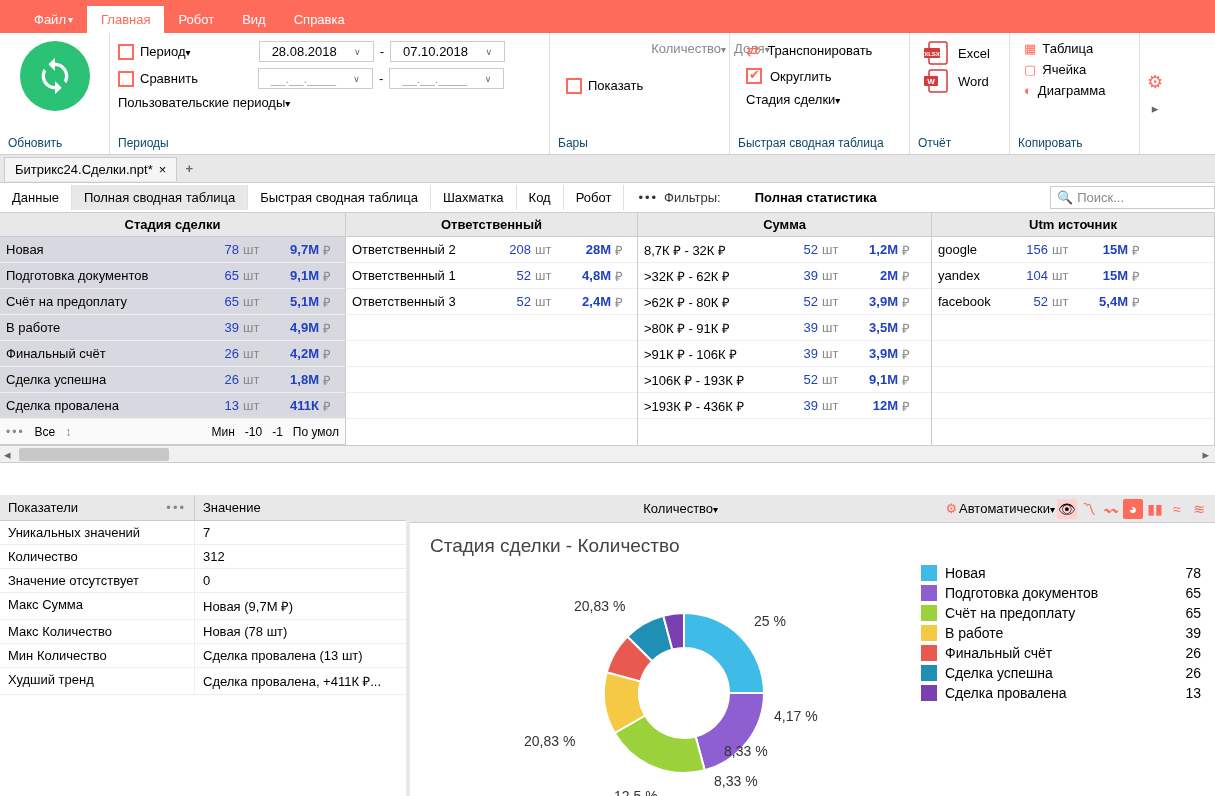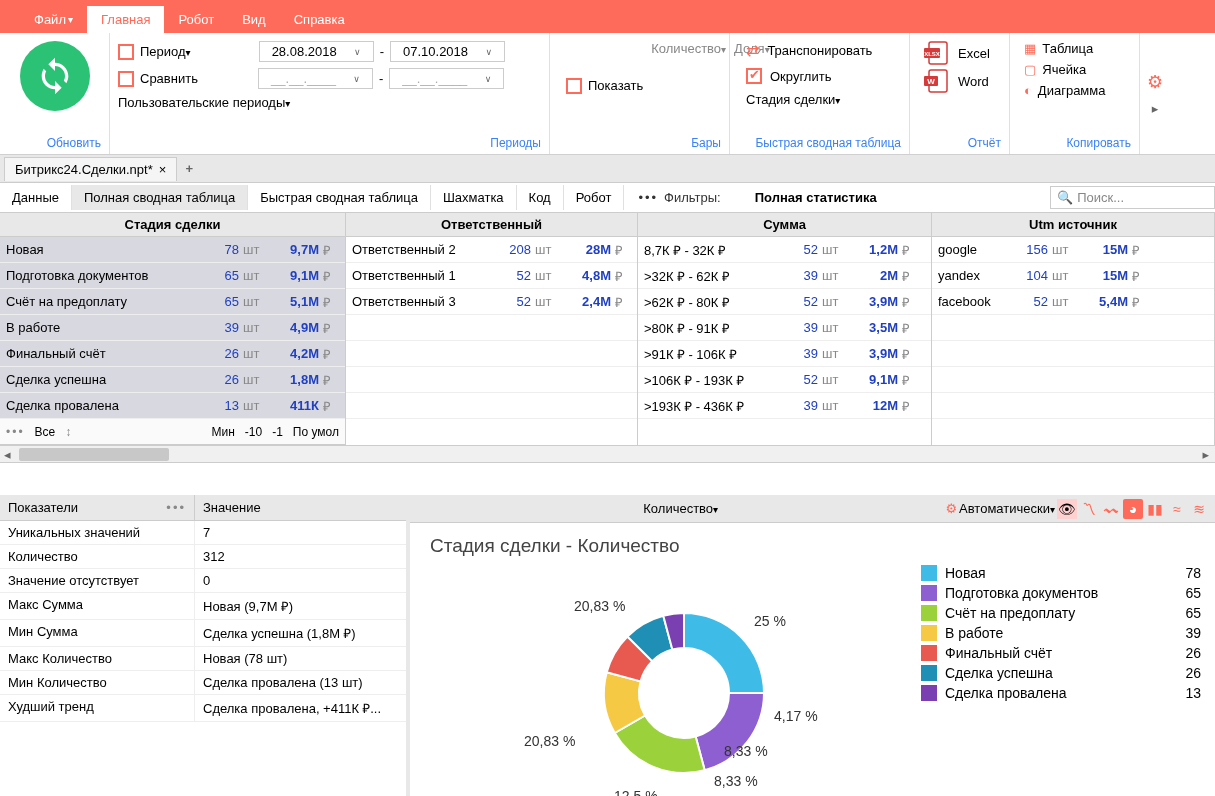--- a/index.html
+++ b/index.html
@@ -7,21 +7,21 @@
 
 .titlebar { height: 6px; background: #ff6b5a; }
 .menubar { display: flex; background: #ff6b5a; color: #fff; height: 27px; align-items: stretch; padding-left: 20px; }
 .menubar .mi { padding: 4px 14px; cursor: pointer; display: flex; align-items: center; }
 .menubar .mi.active { background: #fff; color: #ff6b5a; }
 .menubar .dd { font-size: 10px; margin-left: 2px; }
 
 .ribbon { display: flex; border-bottom: 1px solid #d0d0d0; height: 122px; background: #fff; }
 .rgroup { border-right: 1px solid #e0e0e0; display: flex; flex-direction: column; padding: 4px 8px; }
 .rgroup-body { flex: 1; display: flex; }
-.rgroup-label { text-align: right; font-size: 12px; color: #3b82f6; padding-top: 2px; }
+.rgroup-label { text-align: left; font-size: 12px; color: #0c4a6e; padding-top: 2px; }
 .refresh-btn { width: 70px; height: 70px; background: #2bc275; border-radius: 50%; margin: 4px auto; display: flex; align-items: center; justify-content: center; cursor: pointer; }
 .refresh-btn svg { width: 40px; height: 40px; }
 
 .period-col { display: flex; flex-direction: column; gap: 6px; padding-top: 4px; }
 .period-row { display: flex; align-items: center; gap: 6px; }
 .chk { width: 16px; height: 16px; border: 2px solid #ff6b5a; display: inline-block; position: relative; cursor: pointer; }
 .chk.checked::after { content: '✔'; position: absolute; top: -3px; left: 1px; color: #ff6b5a; font-size: 13px; }
 .date-sel { border: 1px solid #ccc; padding: 2px 12px; width: 115px; display: flex; justify-content: space-between; align-items: center; background: #fff; cursor: pointer; }
 .date-sel .arr { font-size: 9px; color: #666; }
 .link { color: #000; cursor: pointer; }
@@ -480,24 +480,20 @@
           <div class="k">Количество</div>
           <div class="v">312</div>
         </div>
         <div class="lp-row">
           <div class="k">Значение отсутствует</div>
           <div class="v">0</div>
         </div>
         <div class="lp-row">
           <div class="k">Макс Сумма</div>
           <div class="v">Новая (9,7М  ₽)</div>
-        </div>
-        <div class="lp-row">
-          <div class="k">Мин Сумма</div>
-          <div class="v">Сделка успешна (1,8М  ₽)</div>
         </div>
         <div class="lp-row">
           <div class="k">Макс Количество</div>
           <div class="v">Новая (78  шт)</div>
         </div>
         <div class="lp-row">
           <div class="k">Мин Количество</div>
           <div class="v">Сделка провалена (13  шт)</div>
         </div>
         <div class="lp-row">

